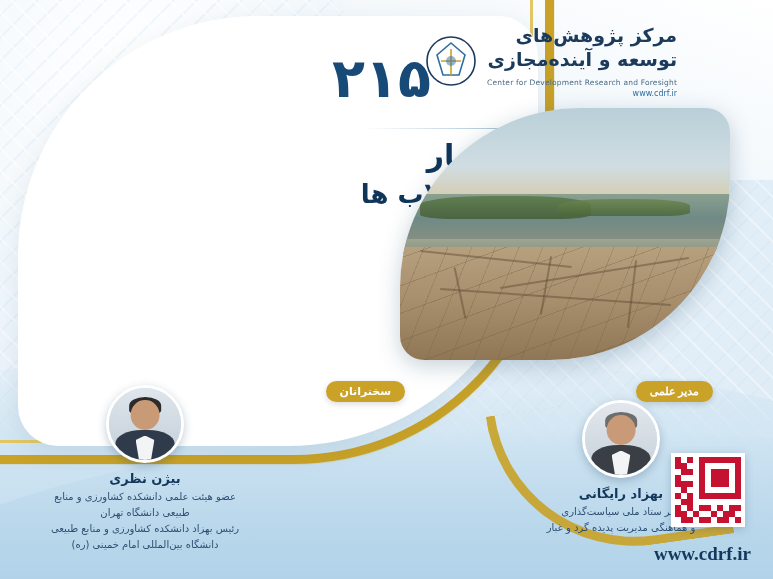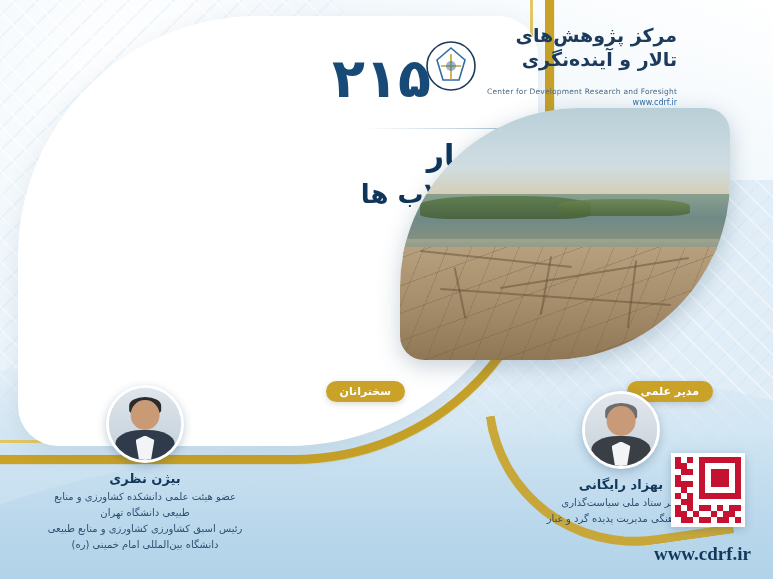--- a/index.html
+++ b/index.html
@@ -92,21 +92,21 @@
     width: 330px;
     text-align: right;
     direction: rtl;
   }
   .logo-row { display: flex; align-items: center; justify-content: flex-end; gap: 10px; }
   .logo-text-fa { line-height: 1.25; }
   .logo-fa1, .logo-fa2 {
     font-size: 19px; font-weight: bold; color: #1b3a5c; white-space: nowrap;
   }
   .logo-en {
-    font-size: 7.5px; color: #4a6a86; letter-spacing: .2px; margin-top: 15px;
+    font-size: 7.5px; color: #4a6a86; letter-spacing: .2px; margin-top: 6px;
     direction: ltr; text-align: right;
   }
   .logo-url {
     font-size: 8px; color: #2f6ea5; margin-top: 2px; direction: ltr; text-align: right;
   }
   .logo-mark { width: 52px; height: 52px; flex: 0 0 52px; }
 
   
   .session {
     position: absolute;
@@ -206,21 +206,21 @@
     left: 0; right: 0; bottom: 8px; height: 190px;
   }
   .person {
     position: absolute;
     width: 200px;
     text-align: center;
     direction: rtl;
   }
   .p1 { right: 528px; top: 4px; }  
   .p2 { right: 288px; top: 10px; }
-  .p3 { right: 52px;  top: 10px; }
+  .p3 { right: 52px;  top: 19px; }
   .avatar {
     width: 78px; height: 78px; border-radius: 50%;
     margin: 0 auto 8px auto;
     border: 3px solid #ffffff;
     box-shadow: 0 3px 10px rgba(30,70,100,.28);
     overflow: hidden;
     position: relative;
     background: #cfd9e2;
   }
   .av-bg { position: absolute; inset: 0; }
@@ -256,21 +256,21 @@
     padding: 4px 14px;
     border-radius: 12px;
     background: #c9a227;
     color: #ffffff;
     font-size: 11px;
     font-weight: bold;
     box-shadow: 0 2px 6px rgba(0,0,0,.15);
     white-space: nowrap;
   }
   .badge-speakers { right: 368px; top: 0px; }
-  .badge-chair { right: 60px; top: 0px; }
+  .badge-chair { right: 60px; top: 0px; font-family: Liberation Serif, serif; }
 
   
   .qr {
     position: absolute;
     right: 28px; bottom: 52px;
     width: 74px; height: 74px;
     background: #ffffff;
     padding: 4px;
     box-shadow: 0 2px 8px rgba(30,70,100,.25);
   }
@@ -305,21 +305,21 @@
     <div class="ribbon-inner"></div>
   </div>
   <div class="ribbon-tail"></div>
 
   <div class="blob"></div>
 
   <div class="logo">
     <div class="logo-row">
       <div class="logo-text-fa">
         <div class="logo-fa1">مرکز پژوهش‌های</div>
-        <div class="logo-fa2">تالار و آینده‌نگری</div>
+        <div class="logo-fa2">توسعه و آینده‌مجازی</div>
         <div class="logo-en">Center for Development Research and Foresight</div>
         <div class="logo-url">www.cdrf.ir</div>
       </div>
       <div class="logo-mark">
         <svg viewBox="0 0 52 52" width="52" height="52">
           <circle cx="26" cy="26" r="24" fill="none" stroke="#1b3a5c" stroke-width="1.6"></circle>
           <path d="M26 8 L40 20 L34 40 L18 40 L12 20 Z" fill="none" stroke="#2f6ea5" stroke-width="1.6"></path>
           <path d="M26 14 L26 40 M16 26 L36 26" stroke="#c9a227" stroke-width="1.6"></path>
           <circle cx="26" cy="26" r="5" fill="#2f6ea5" opacity=".5"></circle>
         </svg>
@@ -373,21 +373,21 @@
       <div class="avatar">
         <div class="av-bg" style="background:linear-gradient(180deg,#dfe6ec 0%,#c2ced8 100%)"></div>
         <div class="av-body" style="background:#2f3b4a"></div>
         <div class="av-shirt"></div>
         <div class="av-hair" style="background:#2b2b2b"></div>
         <div class="av-head" style="background:#c99a76"></div>
       </div>
       <div class="p-name">بیژن نظری</div>
       <div class="p-role">
         <div>عضو هیئت علمی دانشکده کشاورزی و منابع طبیعی دانشگاه تهران</div>
-        <div>رئیس اسبق کشاورزی کشاورزی و منابع طبیعی</div>
+        <div>رئیس بهزاد دانشکده کشاورزی و منابع طبیعی</div>
         <div>دانشگاه بین‌المللی امام خمینی (ره)</div>
       </div>
     </div>
 
 
     <div class="person p3">
       <div class="avatar">
         <div class="av-bg" style="background:linear-gradient(180deg,#e2e7ec 0%,#c6d0d9 100%)"></div>
         <div class="av-body" style="background:#3a3f46"></div>
         <div class="av-shirt"></div>

